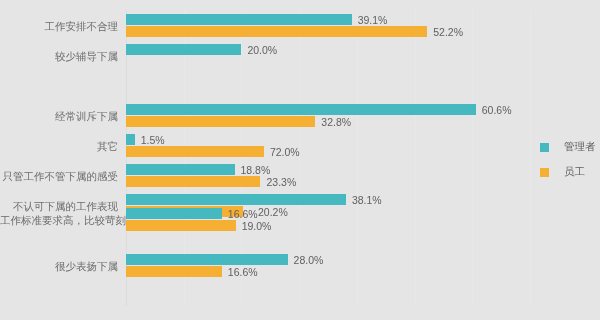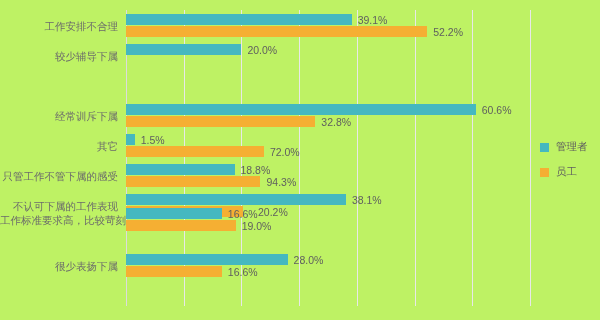--- a/index.html
+++ b/index.html
@@ -8,21 +8,21 @@
     height: 320px;
     background: #ffffff;
     font-family: "Liberation Sans", "DejaVu Sans", sans-serif;
     overflow: hidden;
   }
 
   #chart-root {
     position: relative;
     width: 600px;
     height: 320px;
-    background: #bef264;
+    background: #e5e5e5;
   }
 
   
   .plot-area {
     position: absolute;
     left: 126px;
     top: 10px;
     width: 404px;   
     height: 296px;
   }
@@ -103,21 +103,21 @@
     position: absolute;
     left: 540px;
     top: 140px;
     display: flex;
     flex-direction: column;
     gap: 11px;
   }
   .legend-item {
     display: flex;
     align-items: center;
-    gap: 7px;
+    gap: 15px;
   }
   .legend-swatch {
     width: 9px;
     height: 9px;
     flex: 0 0 auto;
   }
   .legend-swatch.manager { background: #45b8c0; }
   .legend-swatch.staff   { background: #f5af33; }
   .legend-label {
     font-size: 10.5px;
@@ -183,21 +183,21 @@
           </div>
         </div>
         <div class="row" style="top: 152px;">
           <div class="cat-label">只管工作不管下属的感受</div>
           <div class="bar-wrap manager">
             <div class="bar manager" style="width: 108.503px;"></div>
             <span class="bar-value" style="left: 108.503px;">18.8%</span>
           </div>
           <div class="bar-wrap staff">
             <div class="bar staff" style="width: 134.474px;"></div>
-            <span class="bar-value" style="left: 134.474px;">94.3%</span>
+            <span class="bar-value" style="left: 134.474px;">23.3%</span>
           </div>
         </div>
         <div class="row" style="top: 182px;">
           <div class="cat-label">不认可下属的工作表现</div>
           <div class="bar-wrap manager">
             <div class="bar manager" style="width: 219.891px;"></div>
             <span class="bar-value" style="left: 219.891px;">38.1%</span>
           </div>
           <div class="bar-wrap staff">
             <div class="bar staff" style="width: 116.583px;"></div>

